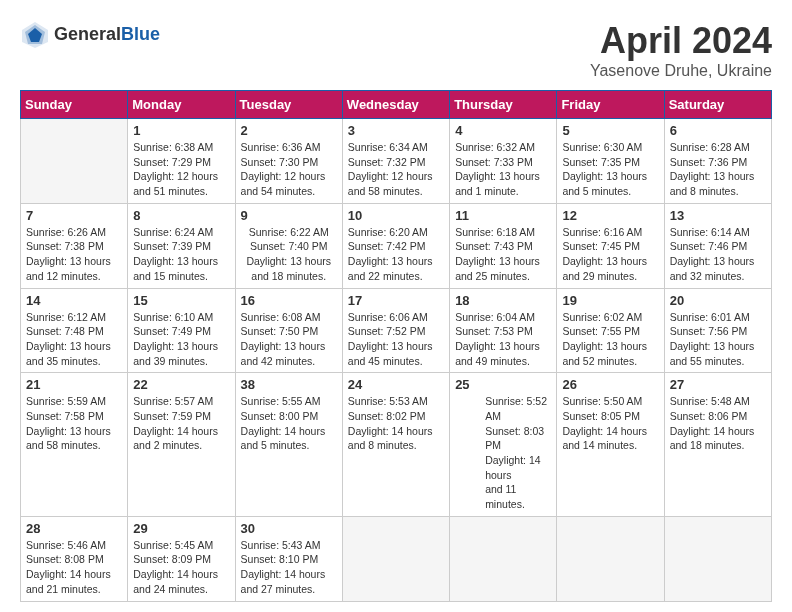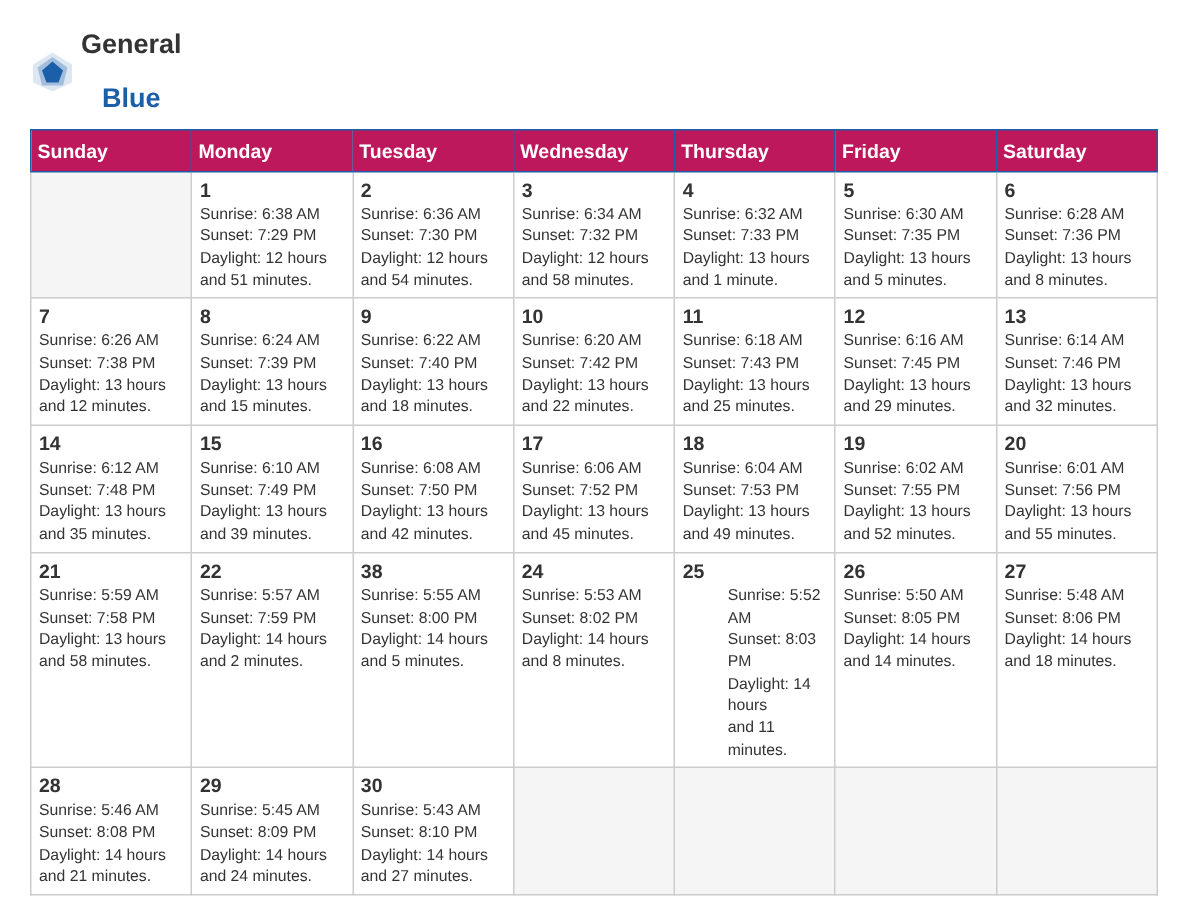--- a/index.html
+++ b/index.html
@@ -15,23 +15,21 @@
       justify-content: space-between;
       align-items: flex-start;
       margin-bottom: 10px;
     }
     .logo {
       display: flex;
       align-items: center;
     }
     .logo-text {
       display: flex;
-      flex-direction: column;
       line-height: 1.1;
-      gap: 16px;
     }
     .logo-general {
       font-size: 18px;
       font-weight: bold;
       color: #333;
     }
     .logo-blue {
       font-size: 18px;
       font-weight: bold;
       color: #1a5fa8;
@@ -106,20 +104,24 @@
     <svg class="logo-icon" viewBox="0 0 30 30">
       <polygon points="15,2 28,10 28,22 15,28 2,22 2,10" fill="#1a5fa8" opacity="0.15"></polygon>
       <polygon points="15,5 25,12 22,24 8,24 5,12" fill="#1a5fa8" opacity="0.3"></polygon>
       <polygon points="15,8 22,14 19,22 11,22 8,14" fill="#1a5fa8"></polygon>
     </svg>
     <div class="logo-text">
       <span class="logo-general">General</span>
       <span class="logo-blue">Blue</span>
     </div>
   </div>
+  <div class="title-area">
+    <div class="month-title">April 2024</div>
+    <div class="location-title">Yasenove Druhe, Ukraine</div>
+  </div>
 </div>
 
 <table class="calendar">
   <thead>
     <tr>
     <th>Sunday</th>
         <th>Monday</th>
         <th>Tuesday</th>
         <th>Wednesday</th>
         <th>Thursday</th>
@@ -183,21 +185,21 @@
         </td>
         <td>
           <span class="day-number">8</span>
           <div class="day-info" style="white-space: pre-line;">Sunrise: 6:24 AM
 Sunset: 7:39 PM
 Daylight: 13 hours
 and 15 minutes.</div>
         </td>
         <td>
           <span class="day-number">9</span>
-          <div class="day-info" style="white-space: pre-line;">Sunrise: 6:22 AM
+          <div class="day-info" style="white-space: pre-line; text-align: center;">Sunrise: 6:22 AM
 Sunset: 7:40 PM
 Daylight: 13 hours
 and 18 minutes.</div>
         </td>
         <td>
           <span class="day-number">10</span>
           <div class="day-info" style="white-space: pre-line;">Sunrise: 6:20 AM
 Sunset: 7:42 PM
 Daylight: 13 hours
 and 22 minutes.</div>

